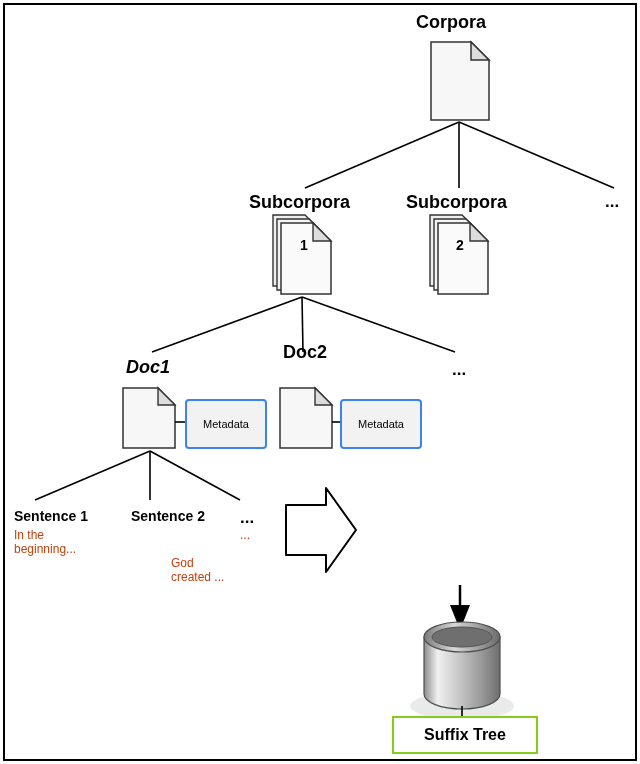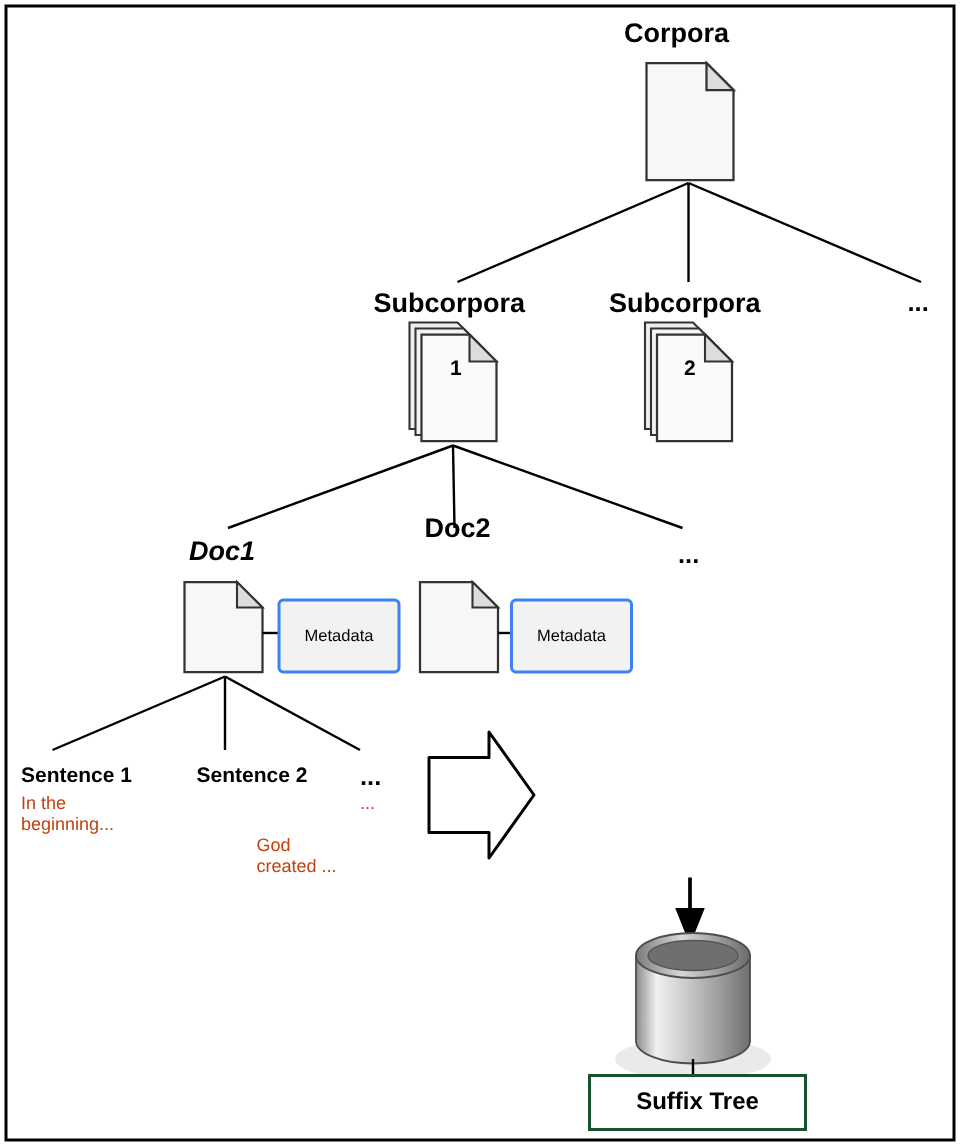--- a/index.html
+++ b/index.html
@@ -83,21 +83,21 @@
     display: flex;
     flex-direction: column;
     align-items: center;
     justify-content: center;
     font-size: 15px;
     color: #000000;
     line-height: 20px;
   }
   .suffix-box {
     position: absolute;
-    border: 2px solid #14532d;
+    border: 2px solid #84cc16;
     background: #ffffff;
     display: flex;
     align-items: center;
     justify-content: center;
     font-size: 16px;
     font-weight: bold;
     color: #000000;
   }
 </style>
 </head>

